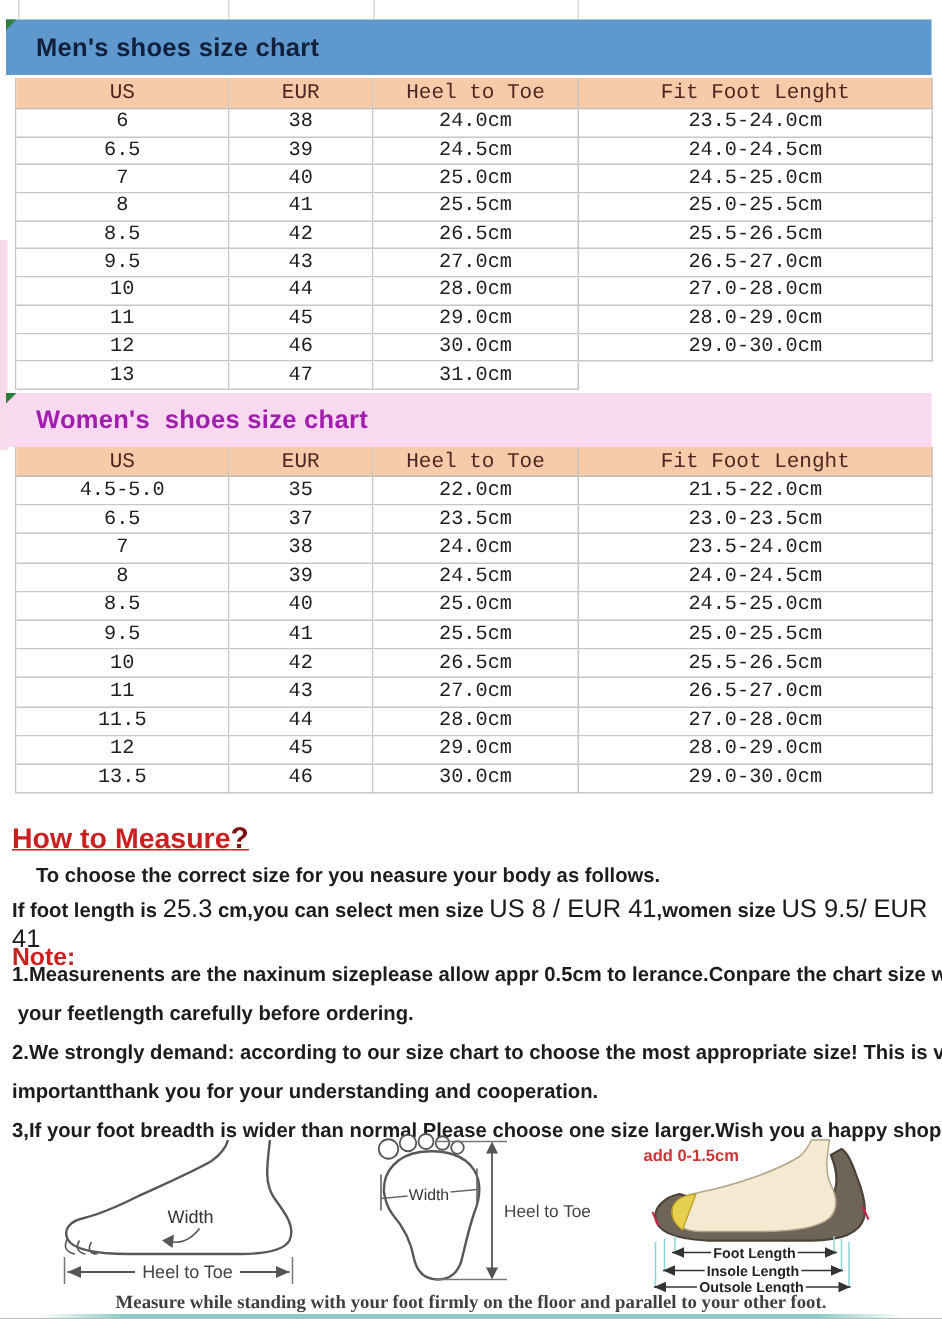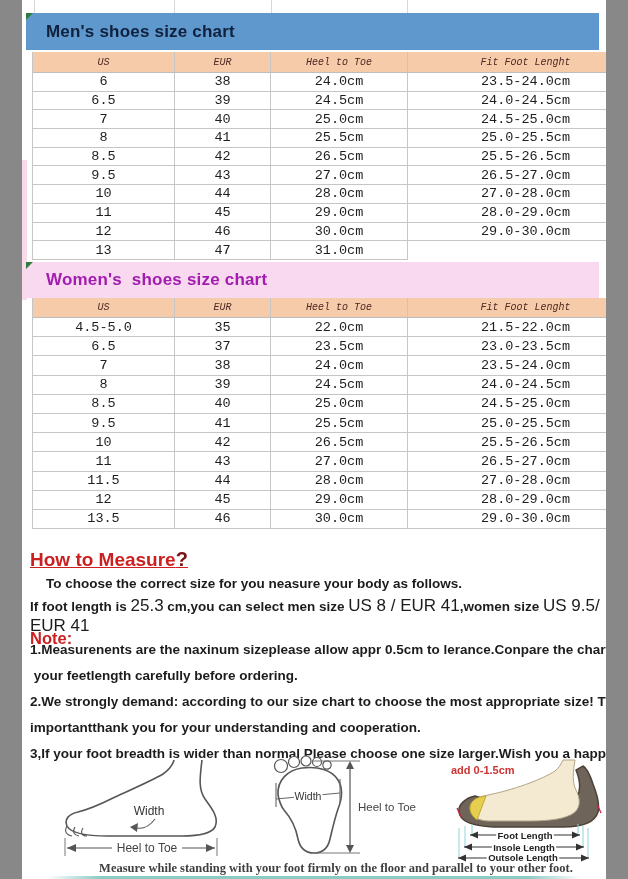--- a/index.html
+++ b/index.html
@@ -4,21 +4,21 @@
 <style>
   :root{
     --grid:#c6c6c6;
     --peach:#f6cbaa;
     --blue:#5e98cd;
     --pink:#f8d9ef;
     --red:#cc1f1f;
   }
   html,body{margin:0;padding:0;background:#888;}
   .canvas{
-    position:relative;width:584px;height:879px;background:#fff;
+    position:relative;width:628px;height:879px;background:#fff;
     font-family:"Liberation Sans",sans-serif;overflow:hidden;margin:0 auto;
   }
   
   .top-grid{position:absolute;top:0;left:0;width:628px;height:13px;background:#fff;}
   .top-grid i{position:absolute;top:0;width:1px;height:13px;background:#d9d9d9;}
   
   .title-bar{position:absolute;left:4px;right:7px;display:flex;align-items:center;}
   .title-bar.men{top:13px;height:37px;background:var(--blue);}
   .title-bar.women{top:262px;height:36px;background:var(--pink);}
   .title-text{font-weight:bold;font-size:17px;padding-left:20px;white-space:pre;letter-spacing:.2px;}
@@ -32,21 +32,21 @@
   .men-table{top:52px;}
   .women-table{top:298px;}
   .trow{display:grid;grid-template-columns:142px 96px 137px 236px;}
   .men-table [data-table] .trow{height:18.7px;}
   .women-table [data-table] .trow{height:19.2px;}
   .men-table .thead .trow{height:21px;}
   .women-table .thead .trow{height:20px;}
   .tcell{border-right:1px solid var(--grid);border-bottom:1px solid var(--grid);
     display:flex;align-items:center;justify-content:center;
     font-size:13.5px;color:#1e1e1e;background:#fff;overflow:hidden;}
-  .thead .tcell{background:var(--peach);color:#4d2620;font-size:10px;border-bottom:1px solid #bdbdbd;font-style:italic;}
+  .thead .tcell{background:var(--peach);color:#4d2620;font-size:14px;border-bottom:1px solid #bdbdbd;}
   
   .edge-strip{position:absolute;left:0;top:160px;width:5px;height:140px;background:#f2bcd8;opacity:.55;}
   
   .howto-heading{position:absolute;left:8px;top:548px;font-size:19px;font-weight:bold;color:var(--red);text-decoration:underline;}
   .howto-heading .q{color:#7a1212;font-weight:800;font-size:20px;}
   .intro-line{position:absolute;left:24px;top:576px;font-size:13.5px;font-weight:600;color:#1c1c1c;}
   .example-line{position:absolute;left:8px;top:596px;font-size:13.5px;font-weight:600;color:#1c1c1c;}
   .example-line .big{font-size:17px;font-weight:500;}
   .note-label{position:absolute;left:8px;top:617px;font-size:16.5px;font-weight:bold;color:var(--red);margin-top:12px;}
   .notes{position:absolute;left:8px;top:642px;right:4px;}

